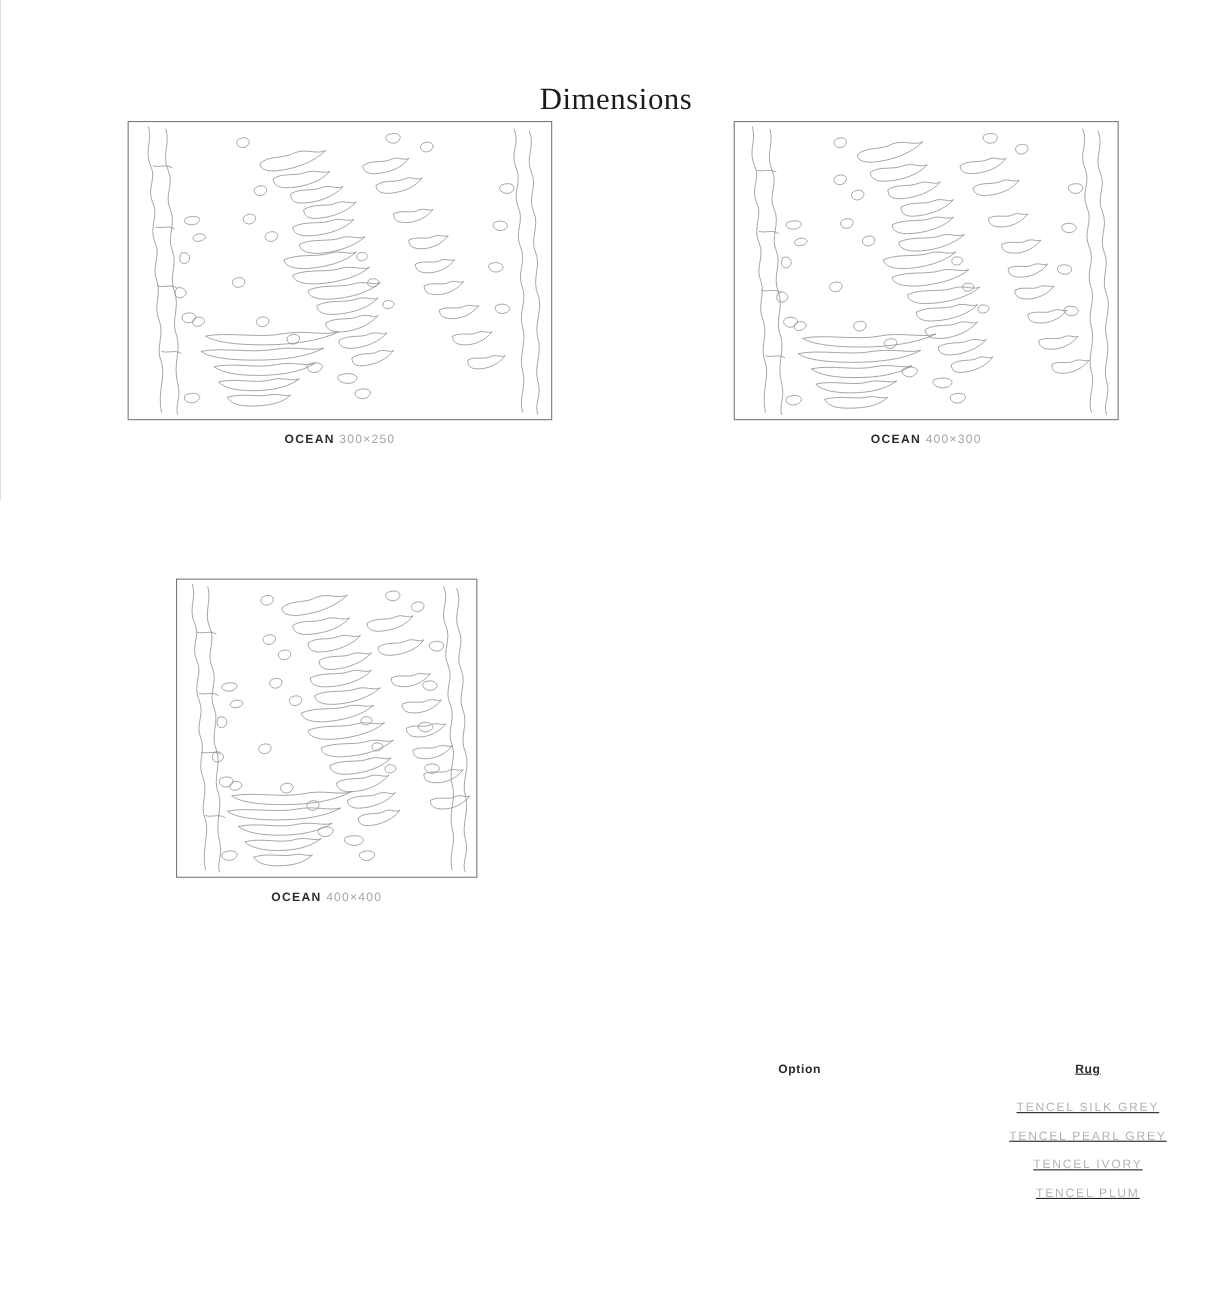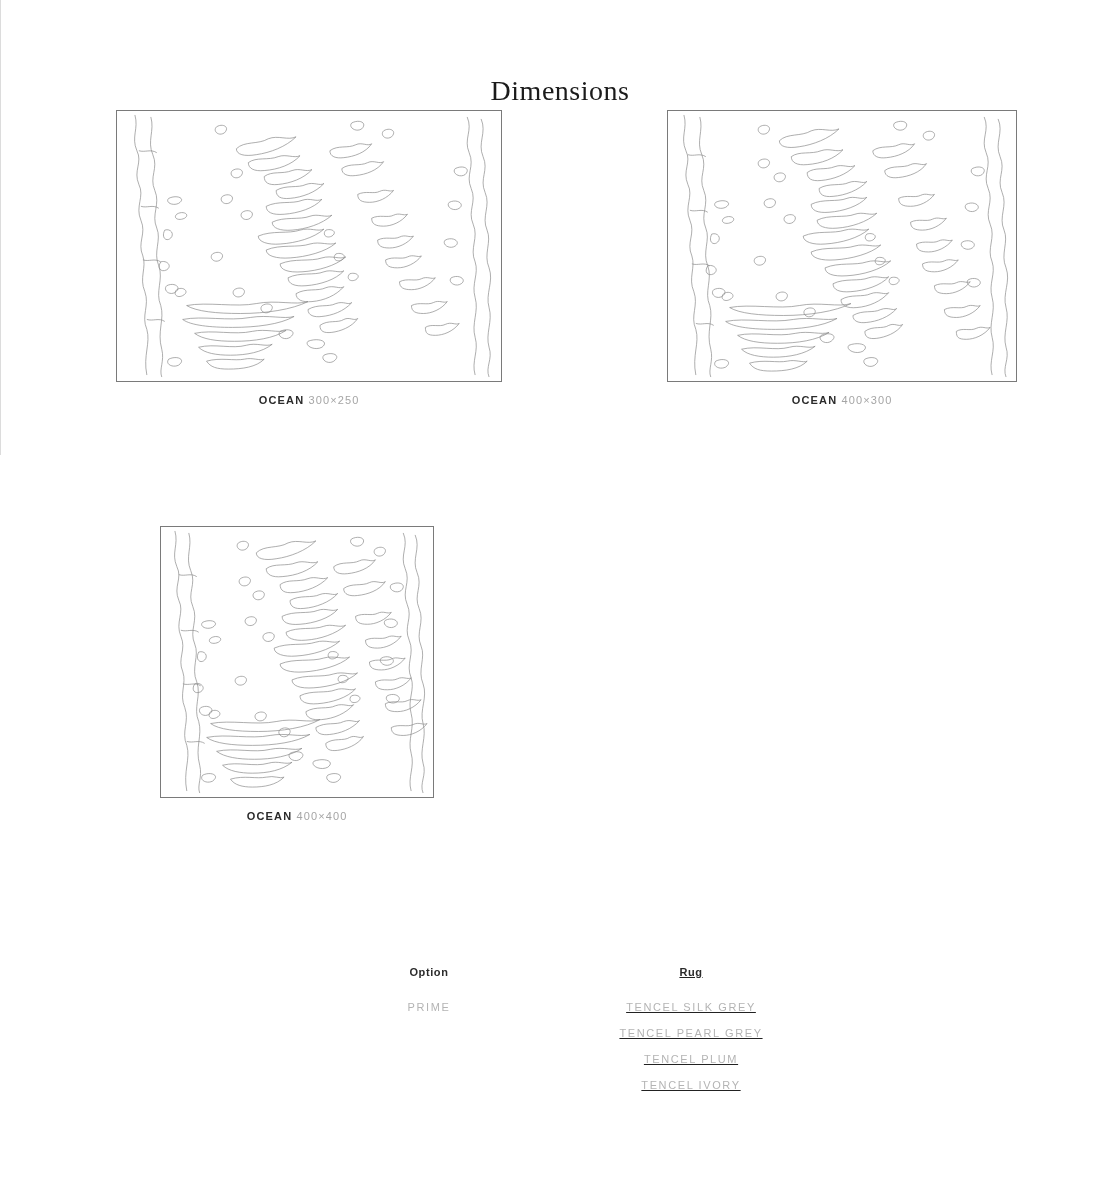--- a/index.html
+++ b/index.html
@@ -91,21 +91,21 @@
   #card-2 { left: 160px; top: 488px; margin-top: 38px; }
   #card-2 .rug-frame { width: 274px; height: 272px; }
 
   
   .materials-table {
     position: absolute;
     top: 966px;
     left: 0;
     right: 0;
     display: flex;
-    justify-content: center;
+    justify-content: flex-end;
   }
   .mat-col {
     text-align: center;
   }
   .mat-col.option { width: 262px; }
   .mat-col.rug { width: 262px; text-decoration: underline; }
   .mat-head {
     font-size: 11px;
     font-weight: bold;
     color: #2b2b2b;
@@ -348,24 +348,23 @@
     <div class="rug-caption">
       <span class="name">OCEAN</span>
       <span class="size">400×400</span>
     </div>
   </div>
 
 
   <div class="materials-table">
     <div class="mat-col option">
       <div class="mat-head">Option</div>
-      <div class="mat-item">PRIME</div>
     </div>
     <div class="mat-col rug">
       <div class="mat-head">Rug</div>
       <div class="mat-item">TENCEL SILK GREY</div>
       <div class="mat-item">TENCEL PEARL GREY</div>
+      <div class="mat-item">TENCEL IVORY</div>
       <div class="mat-item">TENCEL PLUM</div>
-      <div class="mat-item">TENCEL IVORY</div>
     </div>
   </div>
 
 </div>
 
 </body></html>

